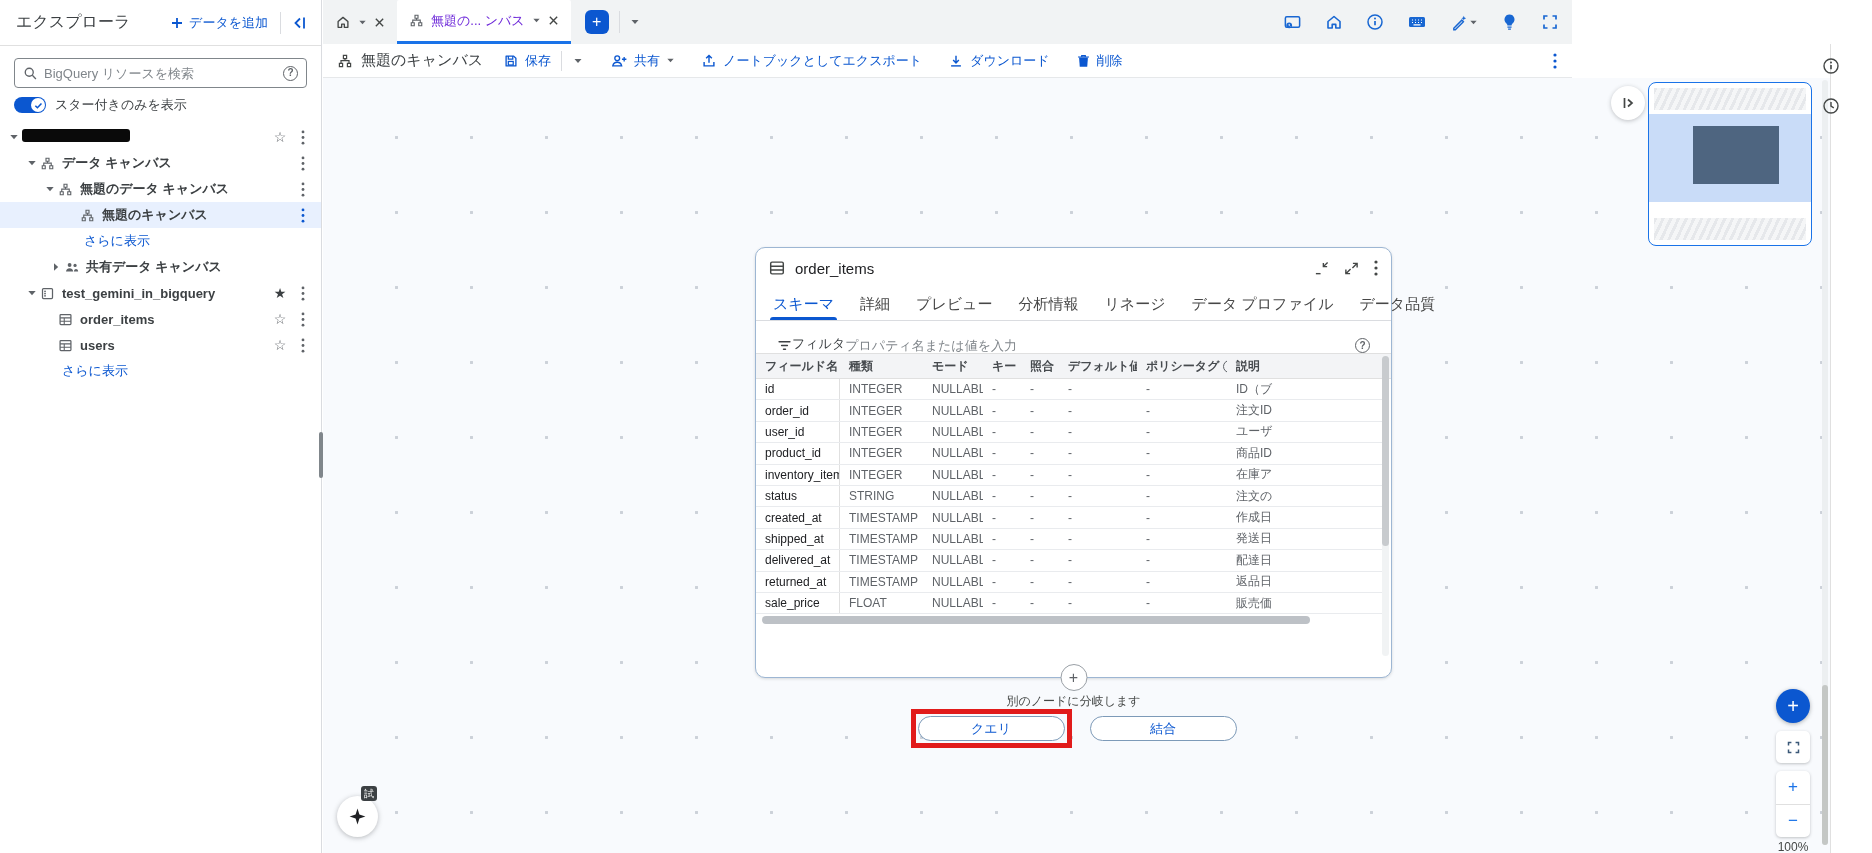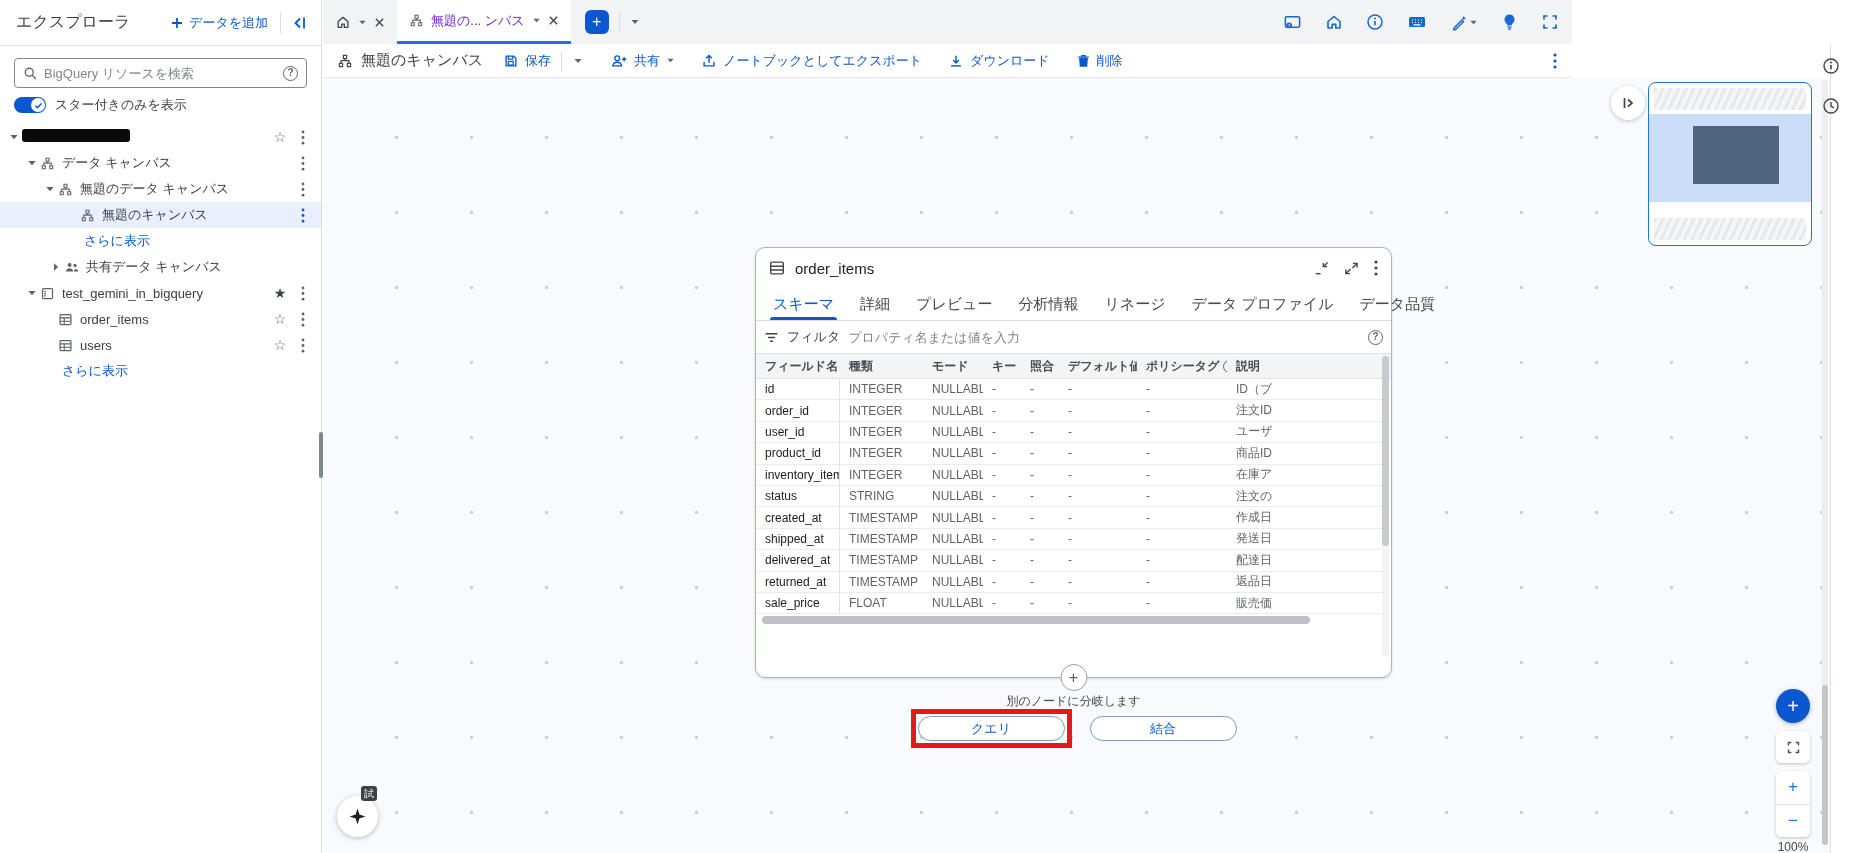--- a/index.html
+++ b/index.html
@@ -30,21 +30,21 @@
   .switch { width:32px; height:16px; border-radius:8px; background:#0b57d0; position:relative; flex:none; cursor:pointer; }
   .switch .knob { position:absolute; right:1px; top:1px; width:14px; height:14px; border-radius:50%;
     background:#fff; display:flex; align-items:center; justify-content:center; }
   .switch .knob svg { display:block; }
   .sb-toggle-label { font-size:13px; color:#3c4043; }
   .tree-row { height:26px; display:flex; align-items:center; padding-right:8px; cursor:pointer; }
   .tree-row.selected { background:#e8f0fe; }
   .tree-row .caret { width:16px; display:inline-flex; justify-content:center; flex:none; }
   .tree-row .t-icon { width:22px; display:inline-flex; justify-content:flex-start; flex:none; }
   .tree-row .t-label { font-size:13px; color:#3c4043; flex:1; white-space:nowrap; overflow:hidden;
-    text-overflow:ellipsis; }
+    text-overflow:ellipsis;font-weight:bold; }
   .redact { width:108px; height:13px; background:#0a0a0a; border-radius:3px; }
   .t-star { width:26px; text-align:center; font-size:14px; color:#5f6368; flex:none; cursor:pointer; }
   .t-star.filled { color:#3c4043; }
   .t-kebab { width:20px; display:inline-flex; justify-content:center; flex:none; cursor:pointer; }
   .tree-link { font-size:13px; color:#0b57d0; font-weight:500; height:26px; display:flex;
     align-items:center; cursor:pointer; }
   .drag-handle { position:absolute; right:-2px; top:432px; width:4px; height:46px; background:#80868b;
     border-radius:2px; z-index:6; }
 
   
@@ -81,21 +81,21 @@
     border:1px solid #9db6d3; border-radius:10px; box-shadow:0 1px 3px rgba(60,64,67,.18);
     display:flex; flex-direction:column; }
   .node-header { height:40px; display:flex; align-items:center; padding:0 10px 0 12px; gap:9px; }
   .node-title { font-size:15px; color:#202124; flex:1; }
   .node-tabs { height:33px; display:flex; align-items:stretch; padding:0 4px; border-bottom:1px solid #dadce0; }
   .node-tab { display:flex; align-items:center; padding:0 13px; font-size:15px; color:#474747;
     cursor:pointer; position:relative; white-space:nowrap; }
   .node-tab.active { color:#0b57d0; font-weight:500; }
   .node-tab.active::after { content:""; position:absolute; left:10px; right:10px; bottom:0; height:3px;
     background:#0b57d0; border-radius:3px 3px 0 0; }
-  .node-filter { height:33px; display:flex; align-items:center; gap:8px; padding:0 8px;
+  .node-filter { height:33px; display:flex; align-items:flex-end; padding:0 21px;
     border-bottom:1px solid #e0e0e0; }
   .node-filter .f-label { font-size:13px; font-weight:500; color:#3c4043; }
   .node-filter input { flex:1; border:none; outline:none; font-size:13px; font-family:inherit;
     background:transparent; color:#3c4043; }
   .node-filter input::placeholder { color:#80868b; }
   .grid-cols { display:grid; grid-template-columns:84px 83px 60px 38px 38px 78px 90px 1fr; }
   .thead { height:25px; background:#f3f4f6; border-bottom:1px solid #e0e0e0; align-items:center; }
   .thead .th { font-size:12px; font-weight:700; color:#464a4e; padding-left:9px; white-space:nowrap;
     overflow:hidden; display:flex; align-items:center; gap:4px;font-family:Liberation Serif, serif; }
   .tbody { width:629px; }

